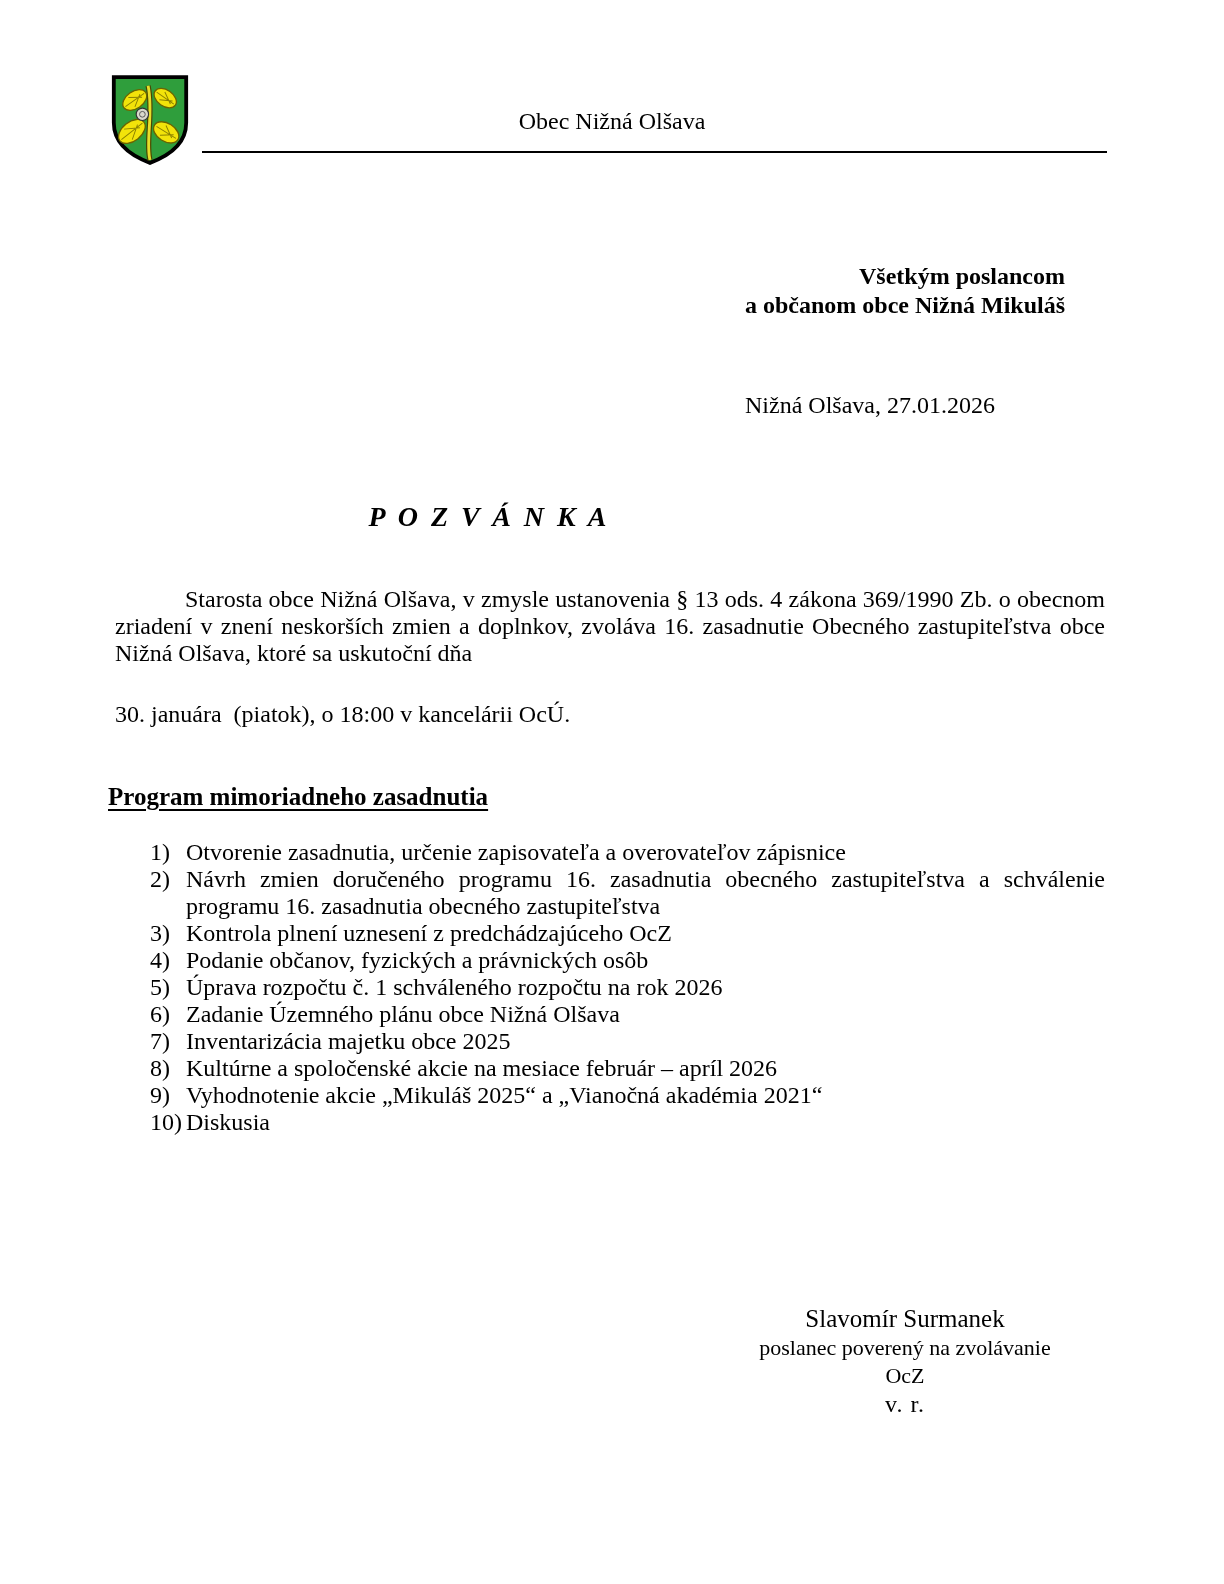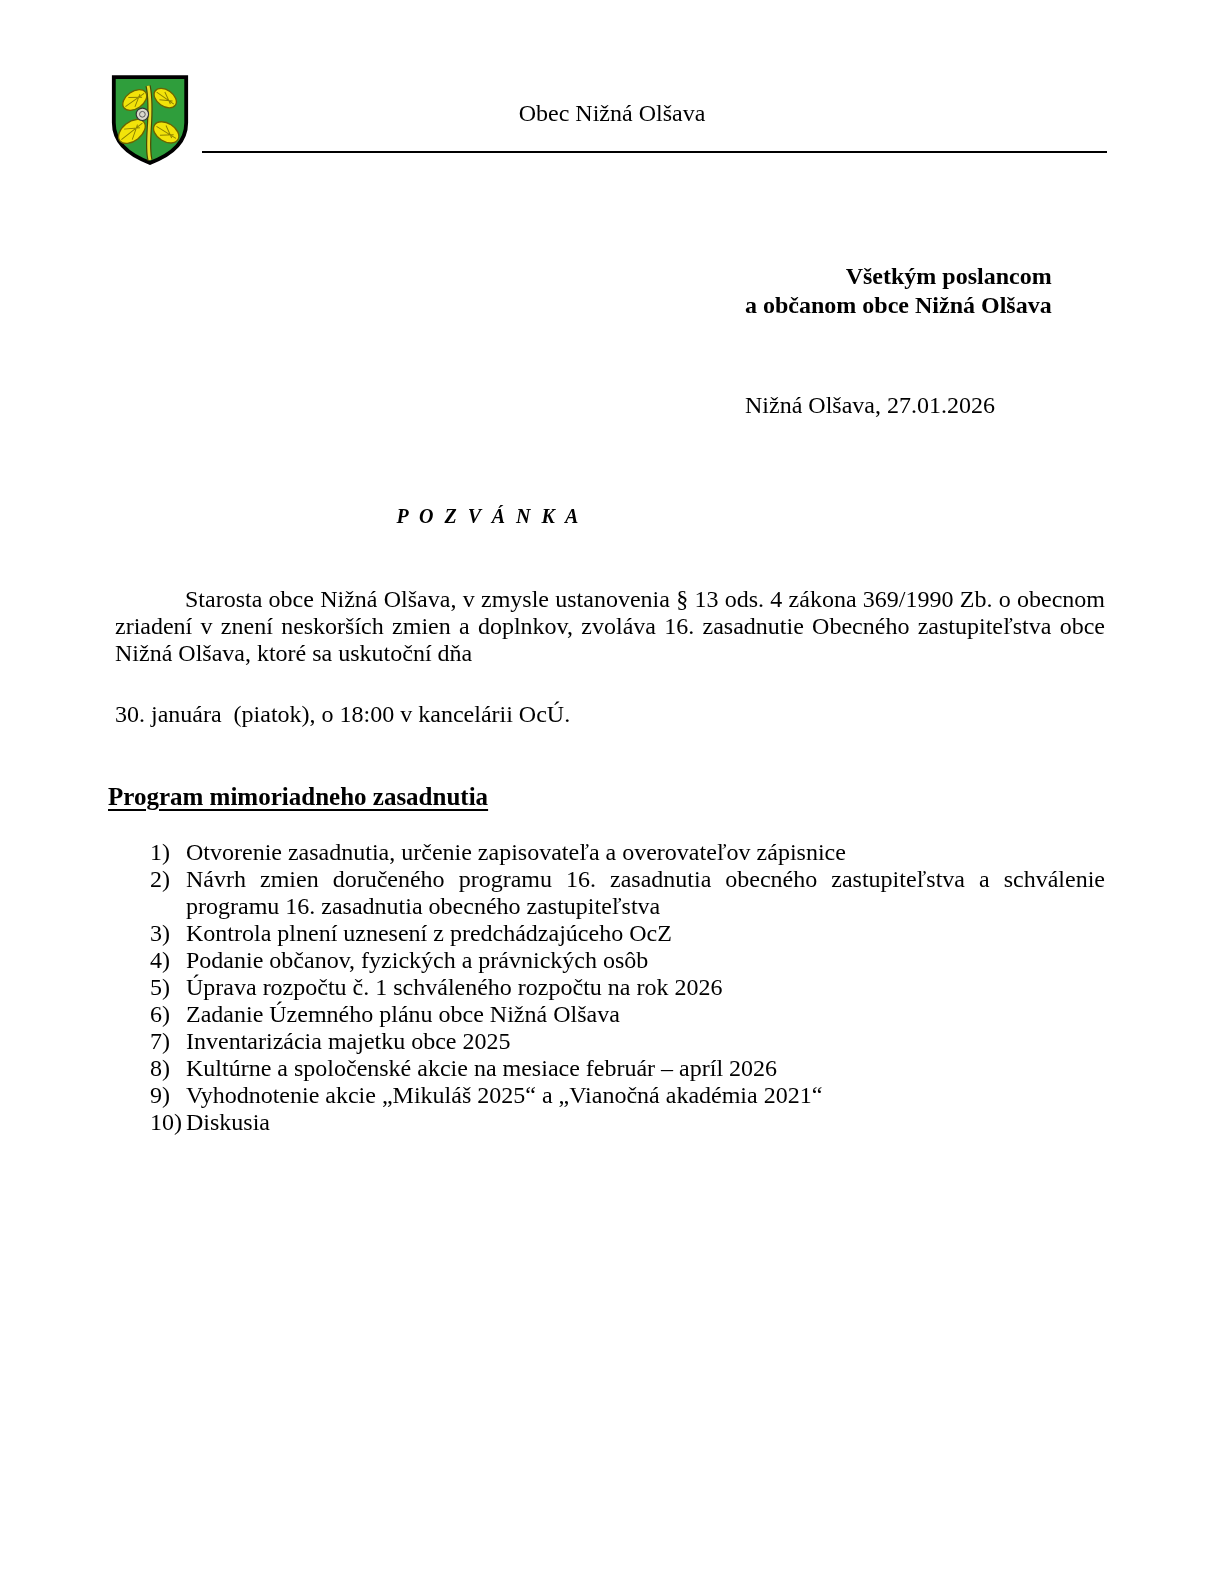--- a/index.html
+++ b/index.html
@@ -10,39 +10,39 @@
     color:#000;
   }
   .page {
     position:relative; width:1224px; height:1584px; background:#fff;
     font-size:24px; line-height:27px;
   }
 
   
   .crest { position:absolute; left:110px; top:73px; width:80px; height:94px; }
   .header-title {
-    position:absolute; top:100px; left:0; width:1224px;
+    position:absolute; top:108px; left:0; width:1224px;
     text-align:center; font-size:24px;
   }
   .header-rule {
     position:absolute; top:151px; left:202px; width:905px; height:2px;
     background:#000;
   }
 
   
   .recipient {
     position:absolute; left:745px; top:262px;
     font-weight:bold; line-height:29px;text-align:right;
   }
   .place-date { position:absolute; left:745px; top:392px; }
 
   
   .doc-title {
     position:absolute; top:503px; left:0; width:978px; text-align:center;
-    font-weight:bold; font-style:italic; font-size:20px; letter-spacing:3px;
+    font-weight:bold; font-style:italic; font-size:28px; letter-spacing:3px;
   }
 
   
   .intro {
     position:absolute; left:115px; top:586px; width:990px;
     text-align:justify; text-indent:70px;
   }
 
   
   .meeting {
@@ -107,21 +107,21 @@
 
     <circle cx="34" cy="43" r="6.5" fill="#d9d9cc" stroke="#333" stroke-width="1.2"></circle>
     <circle cx="34" cy="43" r="3" fill="none" stroke="#555" stroke-width="1"></circle>
   </svg>
 
   <div class="header-title">Obec Nižná Olšava</div>
   <div class="header-rule"></div>
 
   <div class="recipient">
     <div>Všetkým poslancom</div>
-    <div>a občanom obce Nižná Olšava</div>
+    <div>a občanom obce Nižná Mikuláš</div>
   </div>
 
   <div class="place-date">Nižná Olšava, 27.01.2026</div>
 
   <div class="doc-title">P O Z V Á N K A</div>
 
   <p class="intro">Starosta obce Nižná Olšava, v zmysle ustanovenia § 13 ods. 4 zákona 369/1990 Zb. o obecnom zriadení v znení neskorších zmien a doplnkov, zvoláva 16. zasadnutie Obecného zastupiteľstva obce Nižná Olšava, ktoré sa uskutoční dňa</p>
 
   <div class="meeting">30. januára  (piatok), o 18:00 v kancelárii OcÚ.</div>
 
@@ -163,14 +163,19 @@
     <li class="program-item">
         <span class="num">9)</span>
         <span class="txt">Vyhodnotenie akcie „Mikuláš 2025“ a „Vianočná akadémia 2021“</span>
       </li>
     <li class="program-item">
         <span class="num">10)</span>
         <span class="txt">Diskusia</span>
       </li>
   </ol>
 
+  <div class="signature">
+    <div class="sig-name">Slavomír Surmanek</div>
+    <div class="sig-role">poslanec poverený na zvolávanie OcZ</div>
+    <div class="sig-vr">v. r.</div>
+  </div>
 
 </div>
 
 </body></html>

